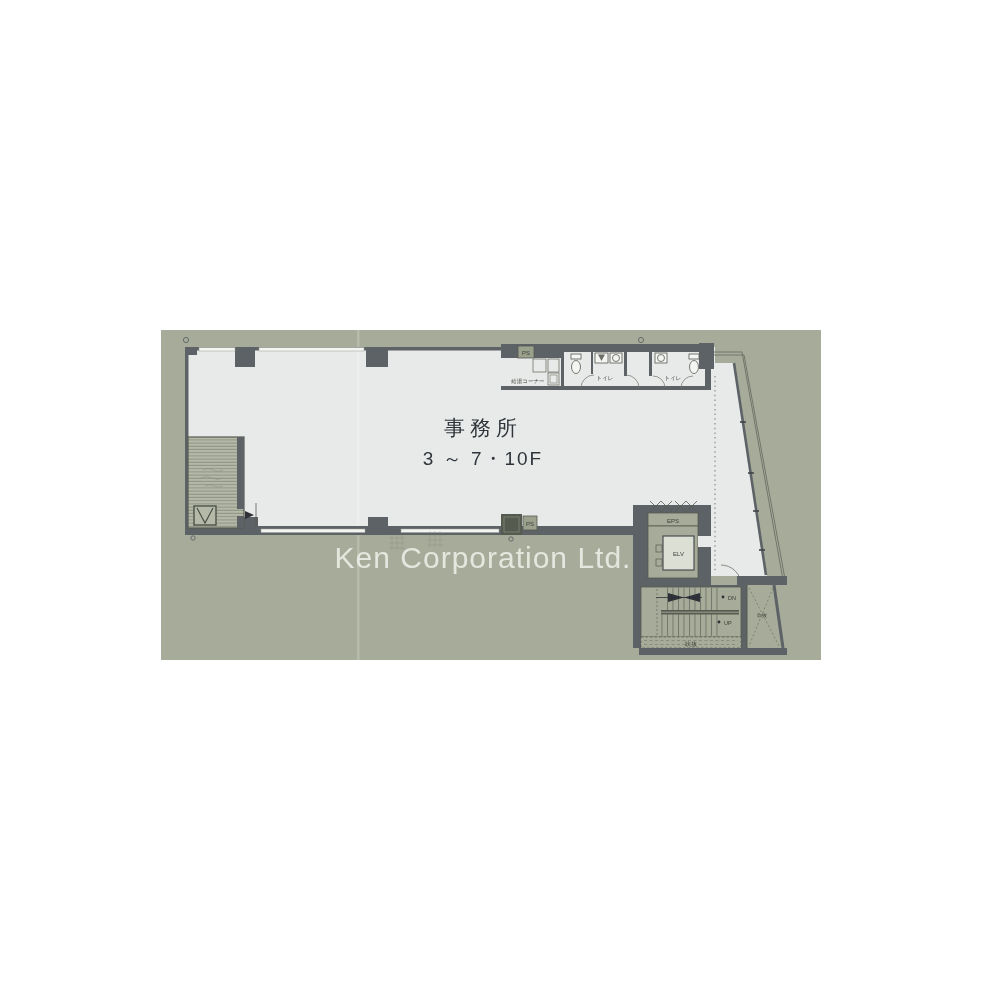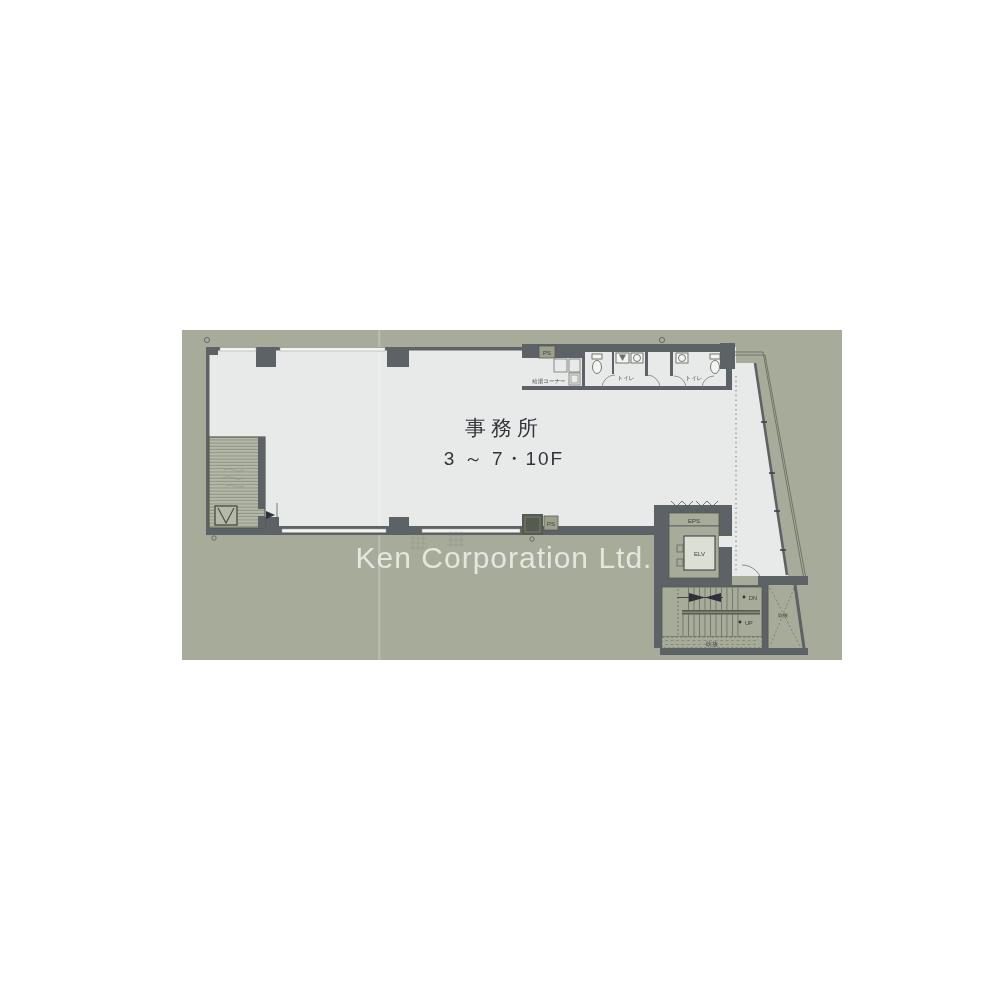--- a/index.html
+++ b/index.html
@@ -2,21 +2,21 @@
 <html><head>
 <meta charset="utf-8">
 <style>
   html,body{margin:0;padding:0;}
   body{
     width:1000px;height:1000px;background:#ffffff;
     font-family:"Liberation Sans","DejaVu Sans",sans-serif;
     position:relative;overflow:hidden;
   }
   .plan-wrap{
-    position:absolute;left:182px;top:330px;width:660px;height:356px;text-decoration:underline;
+    position:absolute;left:161px;top:330px;width:660px;height:356px;text-decoration:underline;
   }
   svg{display:block;}
   text{fill:#33383e;}
   .room-title{font-size:21px;letter-spacing:5px;fill:#2f343a;}
   .floor-title{font-size:19px;letter-spacing:2px;fill:#2f343a;}
   .tiny{font-size:6px;fill:#3a3f37;}
   .tiny2{font-size:5.5px;fill:#3a3f37;}
   .watermark{font-size:30px;fill:#f2f4ee;opacity:0.82;letter-spacing:1px;}
 </style>
 </head>

